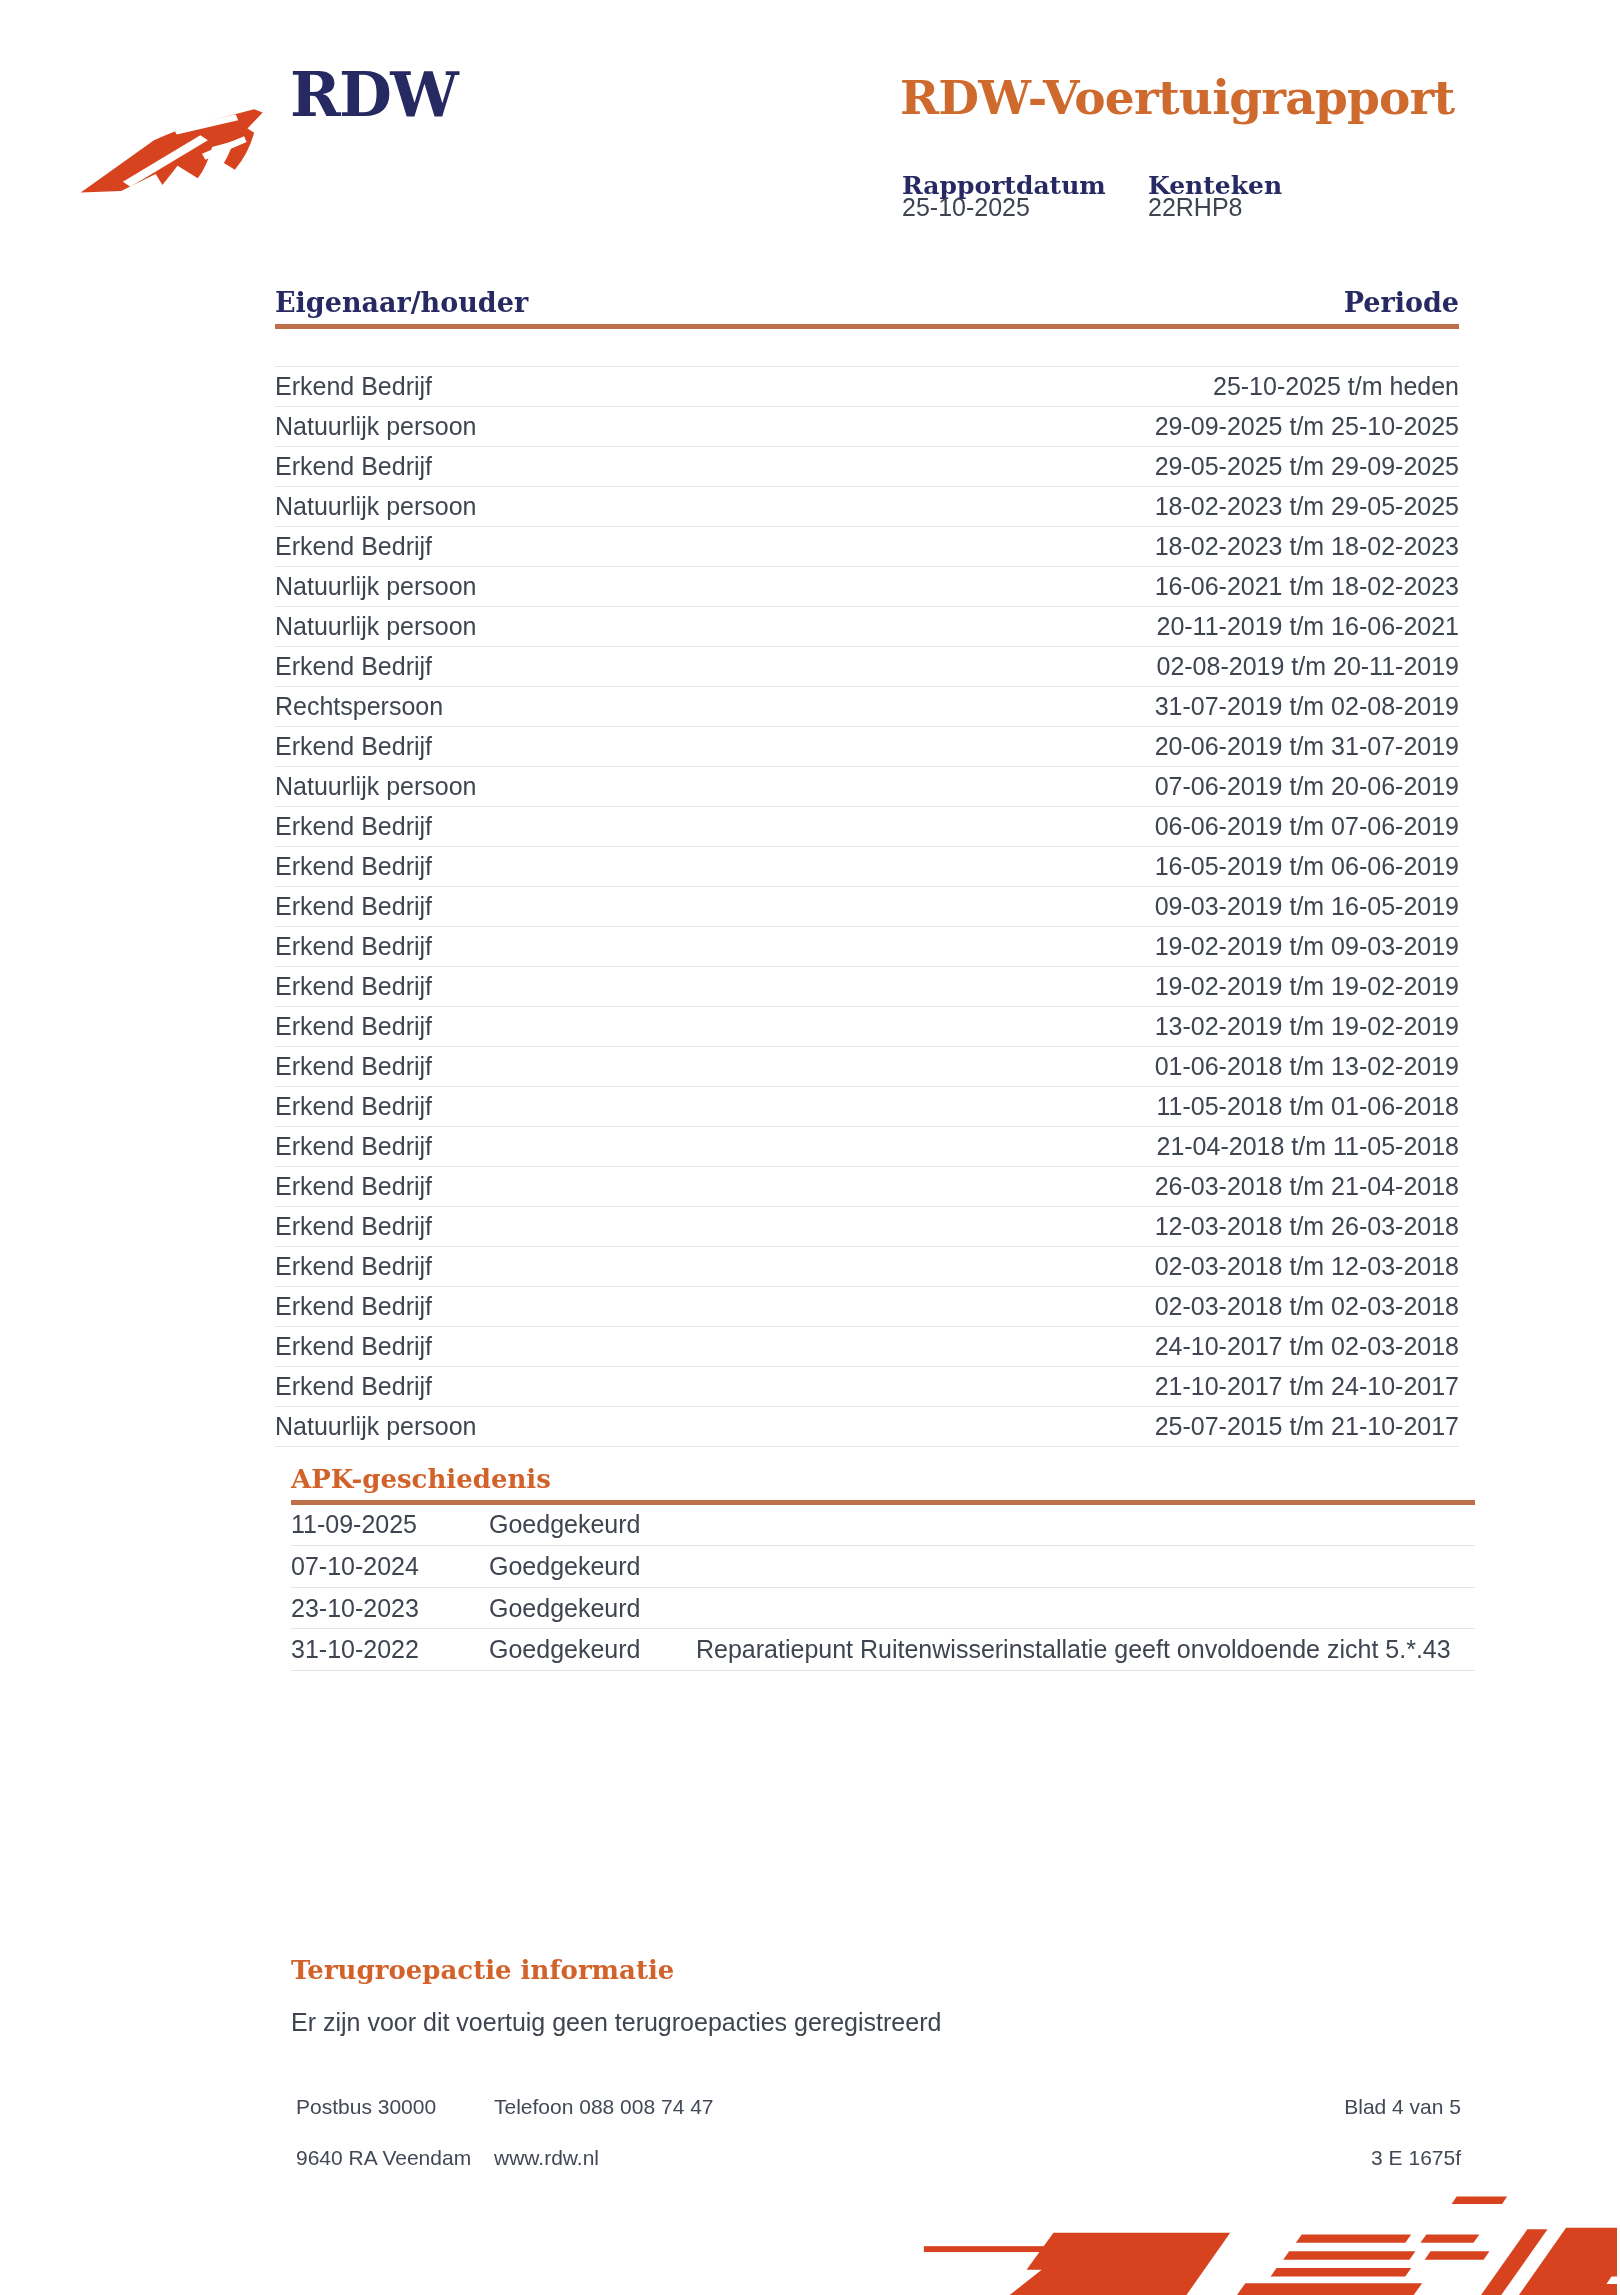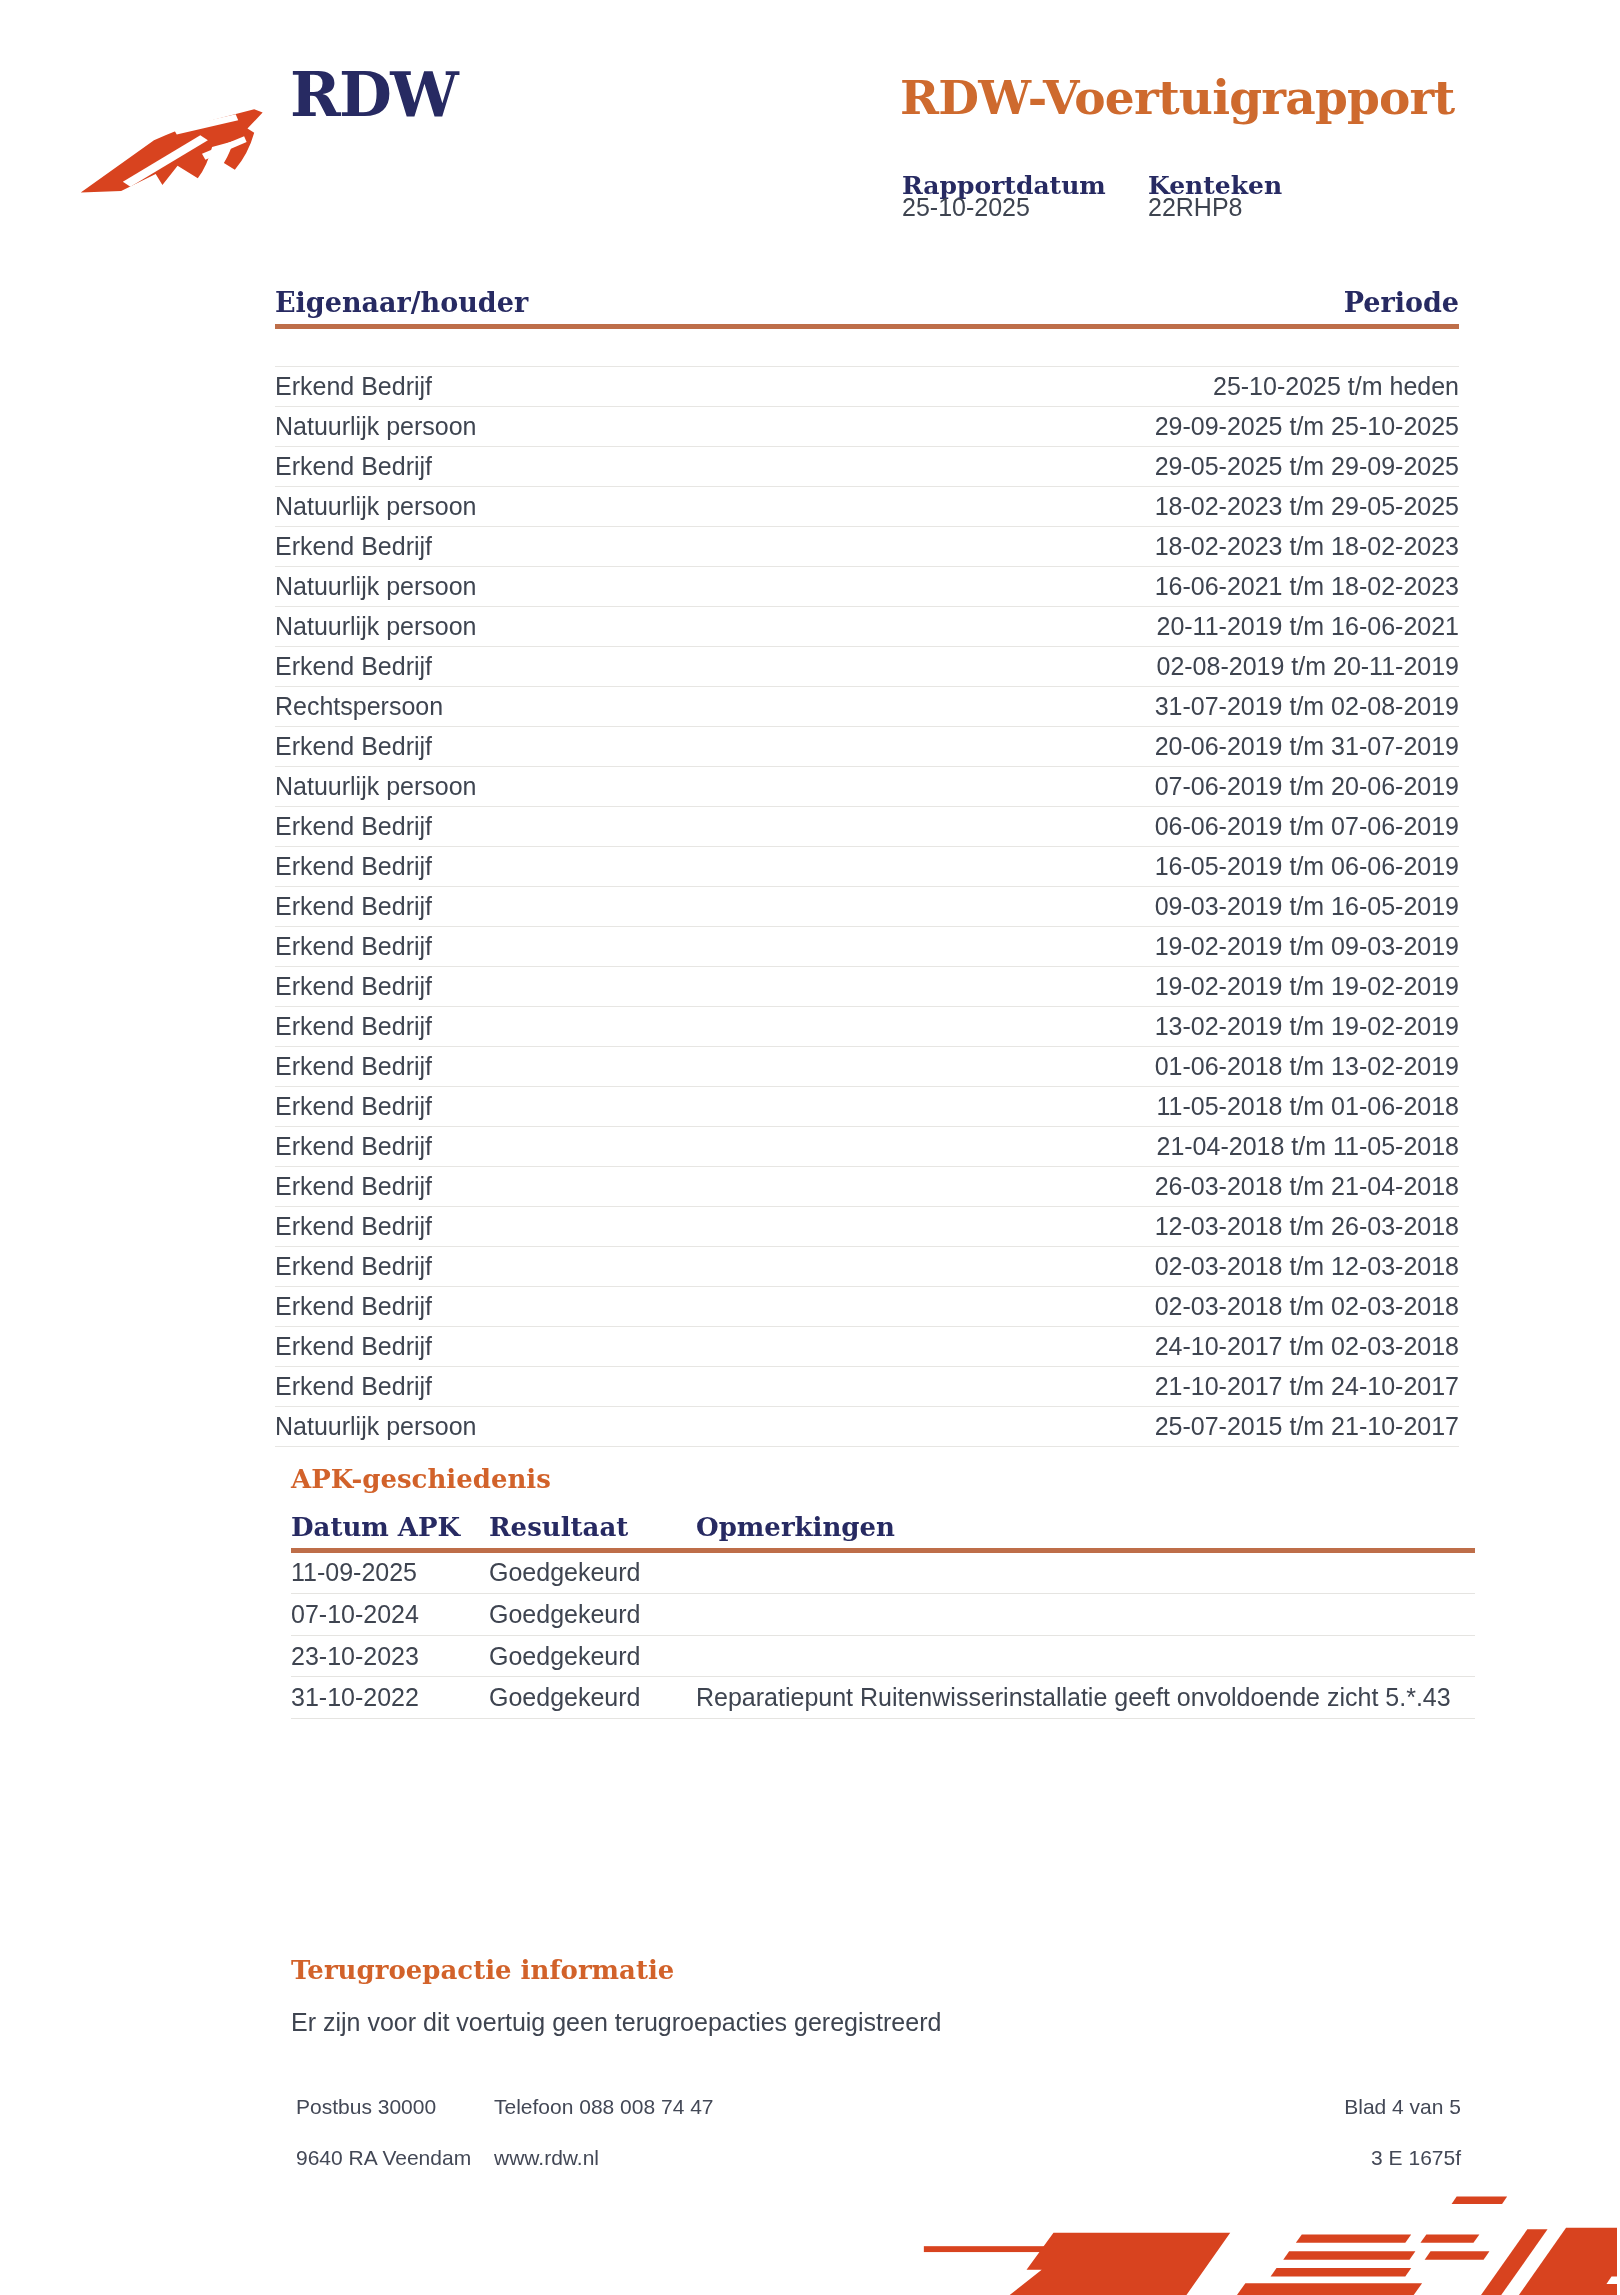--- a/index.html
+++ b/index.html
@@ -234,25 +234,20 @@
 
         <div class="owner-row">
           <span class="owner-name">Natuurlijk persoon</span>
           <span class="owner-period">25-07-2015 t/m 21-10-2017</span>
         </div>
       </div>
   </section>
 
   <section class="apk-section">
     <div class="apk-heading slab">APK-geschiedenis</div>
-    <div class="apk-header">
-      <span class="slab">Datum APK</span>
-      <span class="slab">Resultaat</span>
-      <span class="slab">Opmerkingen</span>
-    </div>
     <hr class="rule-orange">
     <div class="apk-rows">
 
         <div class="apk-row">
           <span class="cell">11-09-2025</span>
           <span class="cell">Goedgekeurd</span>
         </div>
 
         <div class="apk-row">
           <span class="cell">07-10-2024</span>

